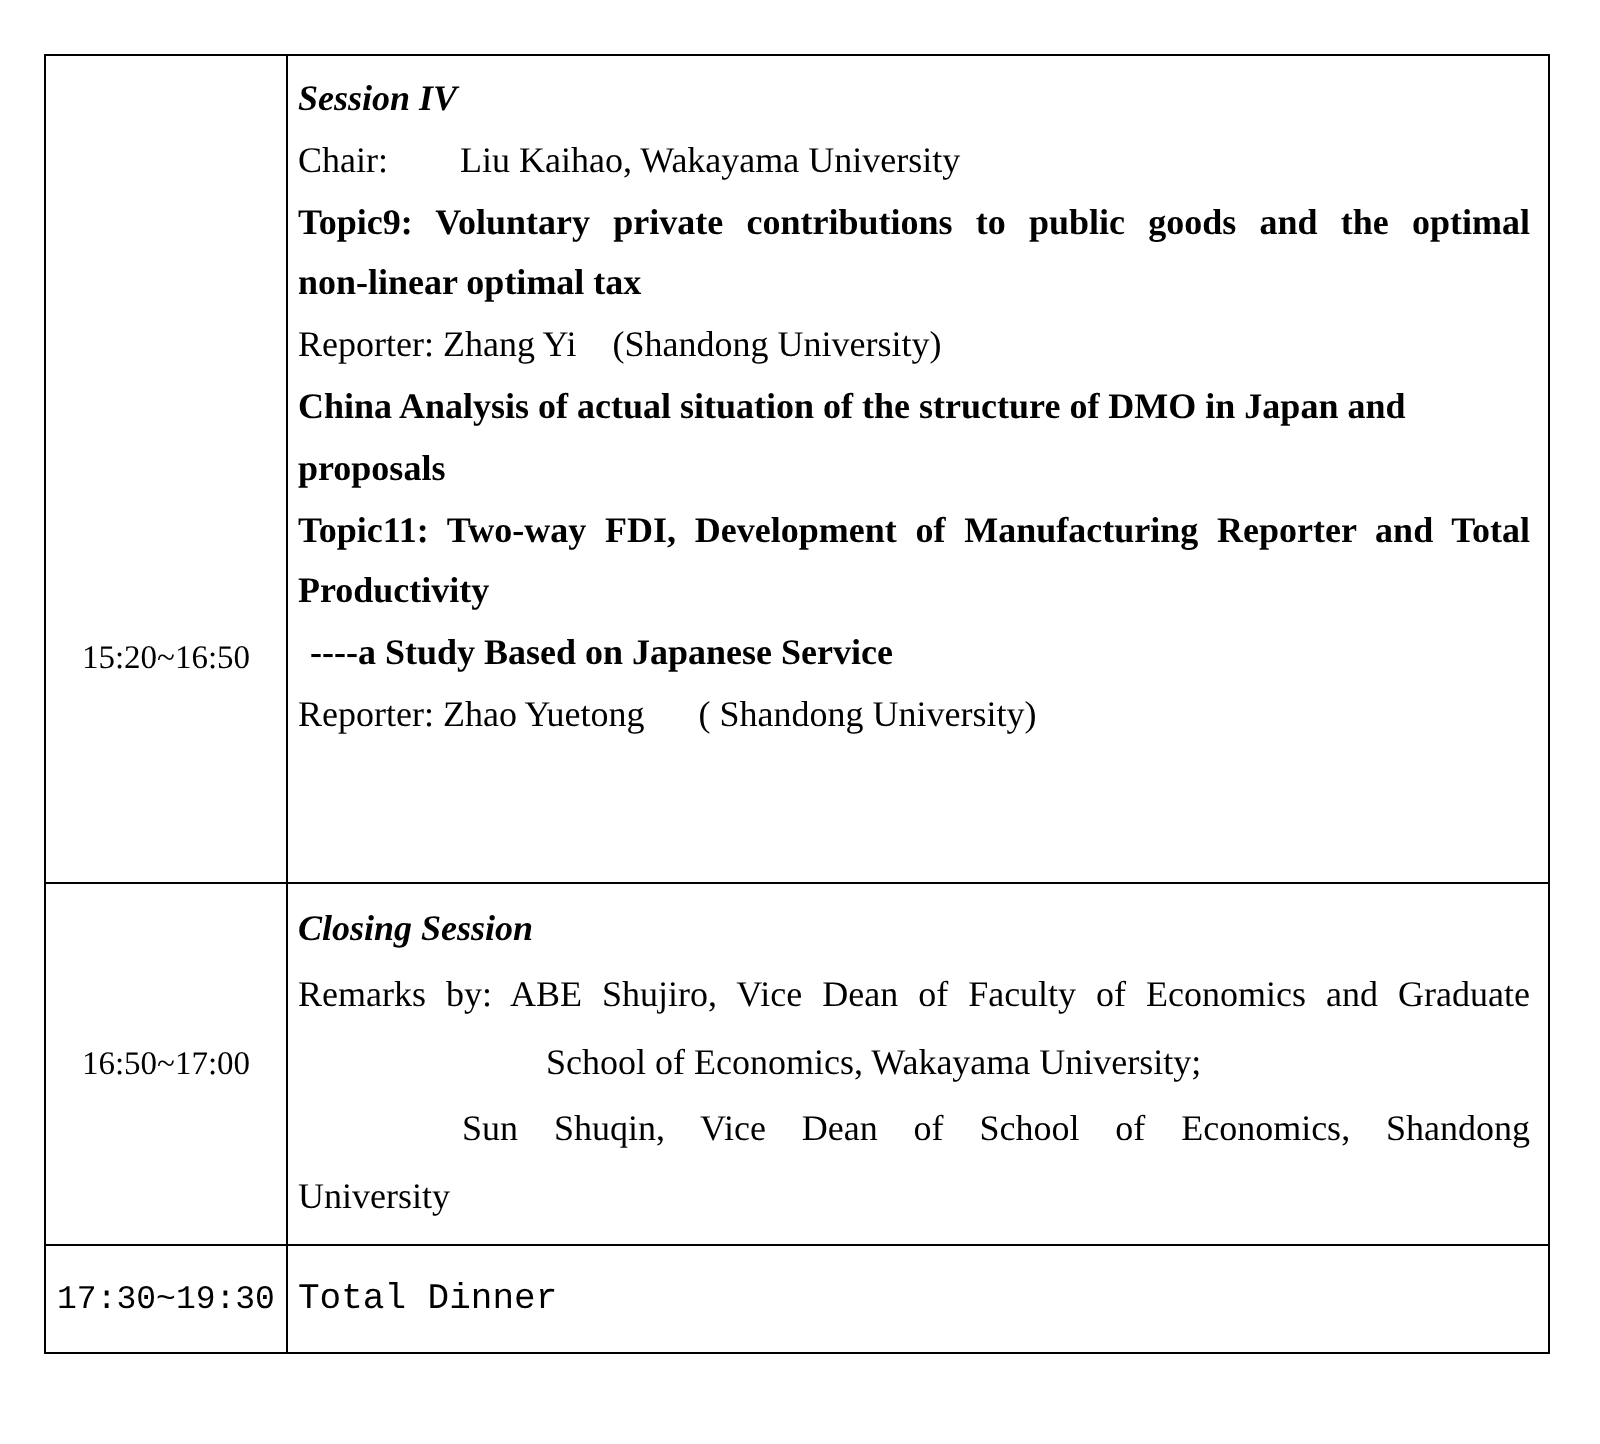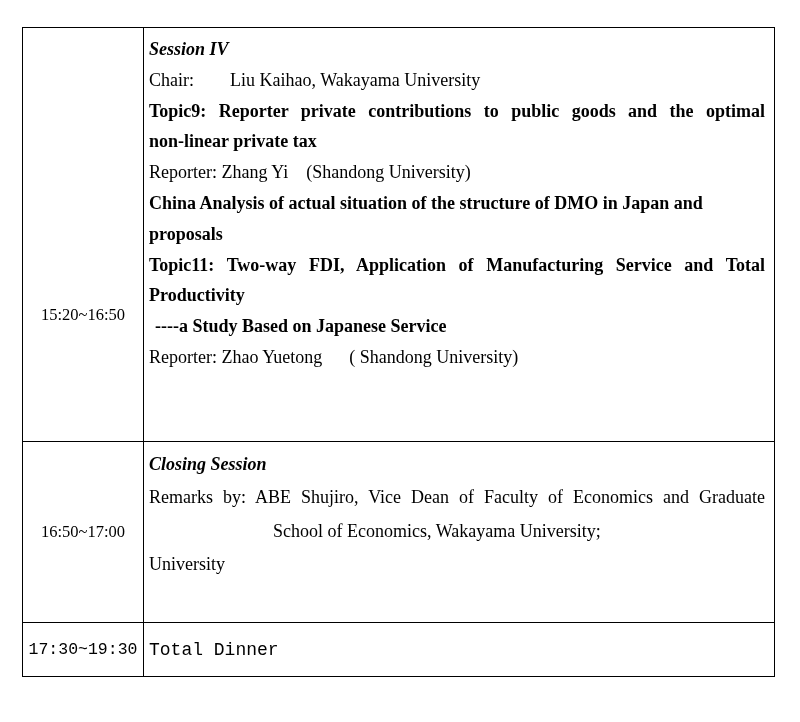--- a/index.html
+++ b/index.html
@@ -29,21 +29,21 @@
     border-right: 1.5px solid #000;
     position: relative;
     font-size: 16.5px;
   }
   .time {
     position: absolute;
     left: 0; right: 0;
     text-align: center;
     line-height: 20px;
   }
-  .row1 .time { top: 277px; }
+  .row1 .time { top: 291px; }
   .row2 .time, .row3 .time { top: 50%; transform: translateY(-50%); }
 
   .content-cell {
     flex: 1 1 auto;
     min-width: 0;
     padding: 6px 9px 0 5px;
     font-size: 18px;
     overflow: hidden;
   }
   .row1 .line { line-height: 30.8px; }
@@ -65,40 +65,41 @@
 <div class="page">
   <div class="tbl">
 
     <div class="row row1">
       <div class="time-cell">
         <div class="time">15:20~16:50</div>
       </div>
       <div class="content-cell">
         <div class="line bi">Session IV</div>
         <div class="line pre">Chair:        Liu Kaihao, Wakayama University</div>
-        <div class="line b j">Topic9: Reporter private contributions to public goods and the optimal</div>
-        <div class="line b">non-linear private tax</div>
+        <div class="line b j">Topic9: Voluntary private contributions to public goods and the optimal</div>
+        <div class="line b">non-linear optimal tax</div>
         <div class="line pre">Reporter: Zhang Yi    (Shandong University)</div>
         <div class="line b">China Analysis of actual situation of the structure of DMO in Japan and</div>
         <div class="line b">proposals</div>
-        <div class="line b j">Topic11: Two-way FDI, Application of Manufacturing Service and Total</div>
+        <div class="line b j">Topic11: Two-way FDI, Development of Manufacturing Reporter and Total</div>
         <div class="line b">Productivity</div>
         <div class="line b sub">----a Study Based on Japanese Service</div>
         <div class="line pre">Reporter: Zhao Yuetong      ( Shandong University)</div>
       </div>
     </div>
 
     <div class="row row2">
       <div class="time-cell">
         <div class="time">16:50~17:00</div>
       </div>
       <div class="content-cell">
         <div class="line bi">Closing Session</div>
         <div class="line j">Remarks by: ABE Shujiro, Vice Dean of Faculty of Economics and Graduate</div>
         <div class="line ind-school">School of Economics, Wakayama University;</div>
+        <div class="line j ind-sun">Sun Shuqin, Vice Dean of School of Economics, Shandong</div>
         <div class="line">University</div>
       </div>
     </div>
 
     <div class="row row3">
       <div class="time-cell">
         <div class="time">17:30~19:30</div>
       </div>
       <div class="content-cell">
         <div class="line">Total Dinner</div>

